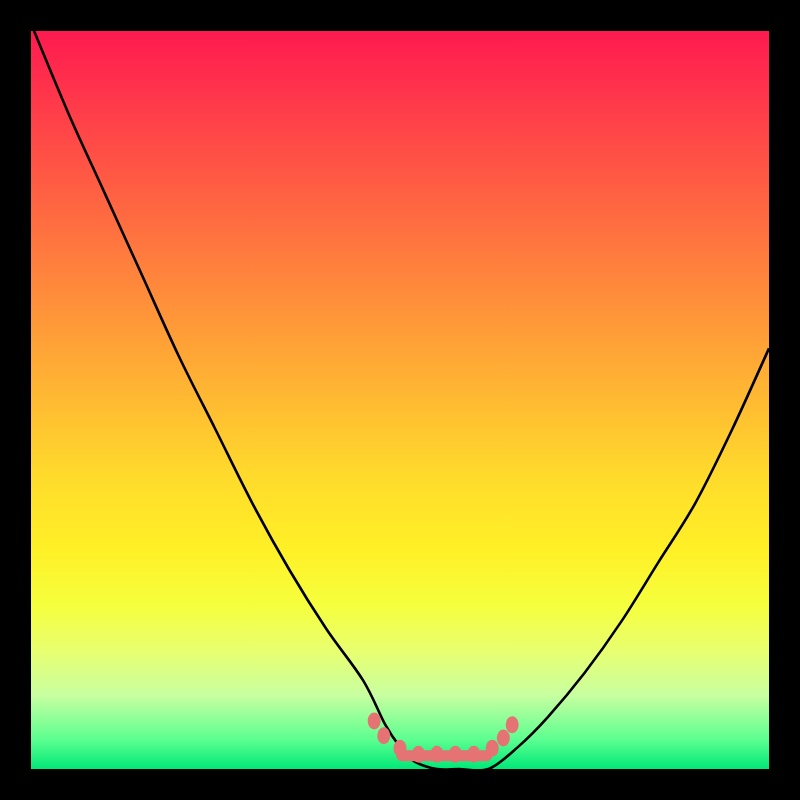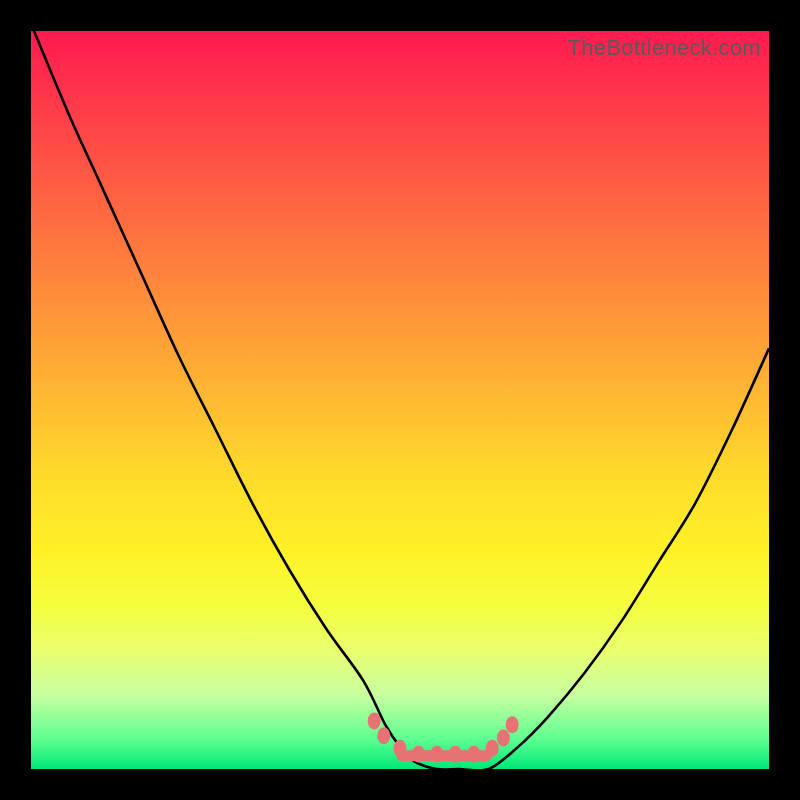--- a/index.html
+++ b/index.html
@@ -56,21 +56,20 @@
     width: 738px;
     height: 738px;
     overflow: visible;
   }
 </style>
 </head>
 <body>
 
 <div class="frame">
   <div class="plot">
-    <span class="attribution">TheBottleneck.com</span>
     <svg class="curve" viewBox="0 0 738 738" preserveAspectRatio="none">
       <g>
           <path d="M 0 -7.3799999999999955 C 6.1499999999999995 7.3799999999999955 24.6 52.889999999999944 36.9 81.17999999999995 C 49.199999999999996 109.46999999999996 61.49999999999999 135.3 73.8 162.36 C 86.1 189.42000000000002 98.4 216.47999999999996 110.7 243.53999999999996 C 123 270.59999999999997 135.29999999999998 298.89 147.6 324.71999999999997 C 159.9 350.54999999999995 172.2 373.91999999999996 184.5 398.52 C 196.8 423.12 209.1 448.95 221.4 472.32 C 233.70000000000002 495.69 246 517.83 258.3 538.74 C 270.6 559.65 282.9 579.3299999999999 295.2 597.78 C 307.5 616.23 322.26 633.45 332.1 649.44 C 341.94000000000005 665.4300000000001 348.09000000000003 682.6500000000001 354.24 693.72 C 360.39 704.79 364.08 709.71 369 715.86 C 373.92 722.01 377.61 726.9300000000001 383.76 730.62 C 389.90999999999997 734.31 398.52000000000004 736.77 405.90000000000003 738 C 413.28000000000003 739.23 419.42999999999995 738 428.03999999999996 738 C 436.65 738 447.71999999999997 741.69 457.56 738 C 467.40000000000003 734.31 477.24 724.47 487.08000000000004 715.86 C 496.9200000000001 707.25 505.53000000000003 698.6400000000001 516.6 686.34 C 527.6700000000001 674.04 541.2 658.05 553.5 642.06 C 565.8 626.0699999999999 578.1 608.8499999999999 590.4 590.4 C 602.6999999999999 571.95 615 551.04 627.3 531.36 C 639.5999999999999 511.68 651.9000000000001 494.46 664.2 472.32 C 676.5 450.18 688.8000000000001 424.34999999999997 701.1 398.52 C 713.4 372.69 731.85 330.87 738 317.34000000000003" fill="none" stroke="#000000" stroke-width="2.6"></path>
         </g>
       <g>
           <rect x="365.31" y="719.216" width="95.94" height="11" rx="5.5" fill="#e57373"></rect>
         </g>
       <g>
           <ellipse cx="343.17" cy="690.03" rx="6.5" ry="8.5" fill="#e57373"></ellipse>
           <ellipse cx="352.764" cy="704.79" rx="6.5" ry="8.5" fill="#e57373"></ellipse>

